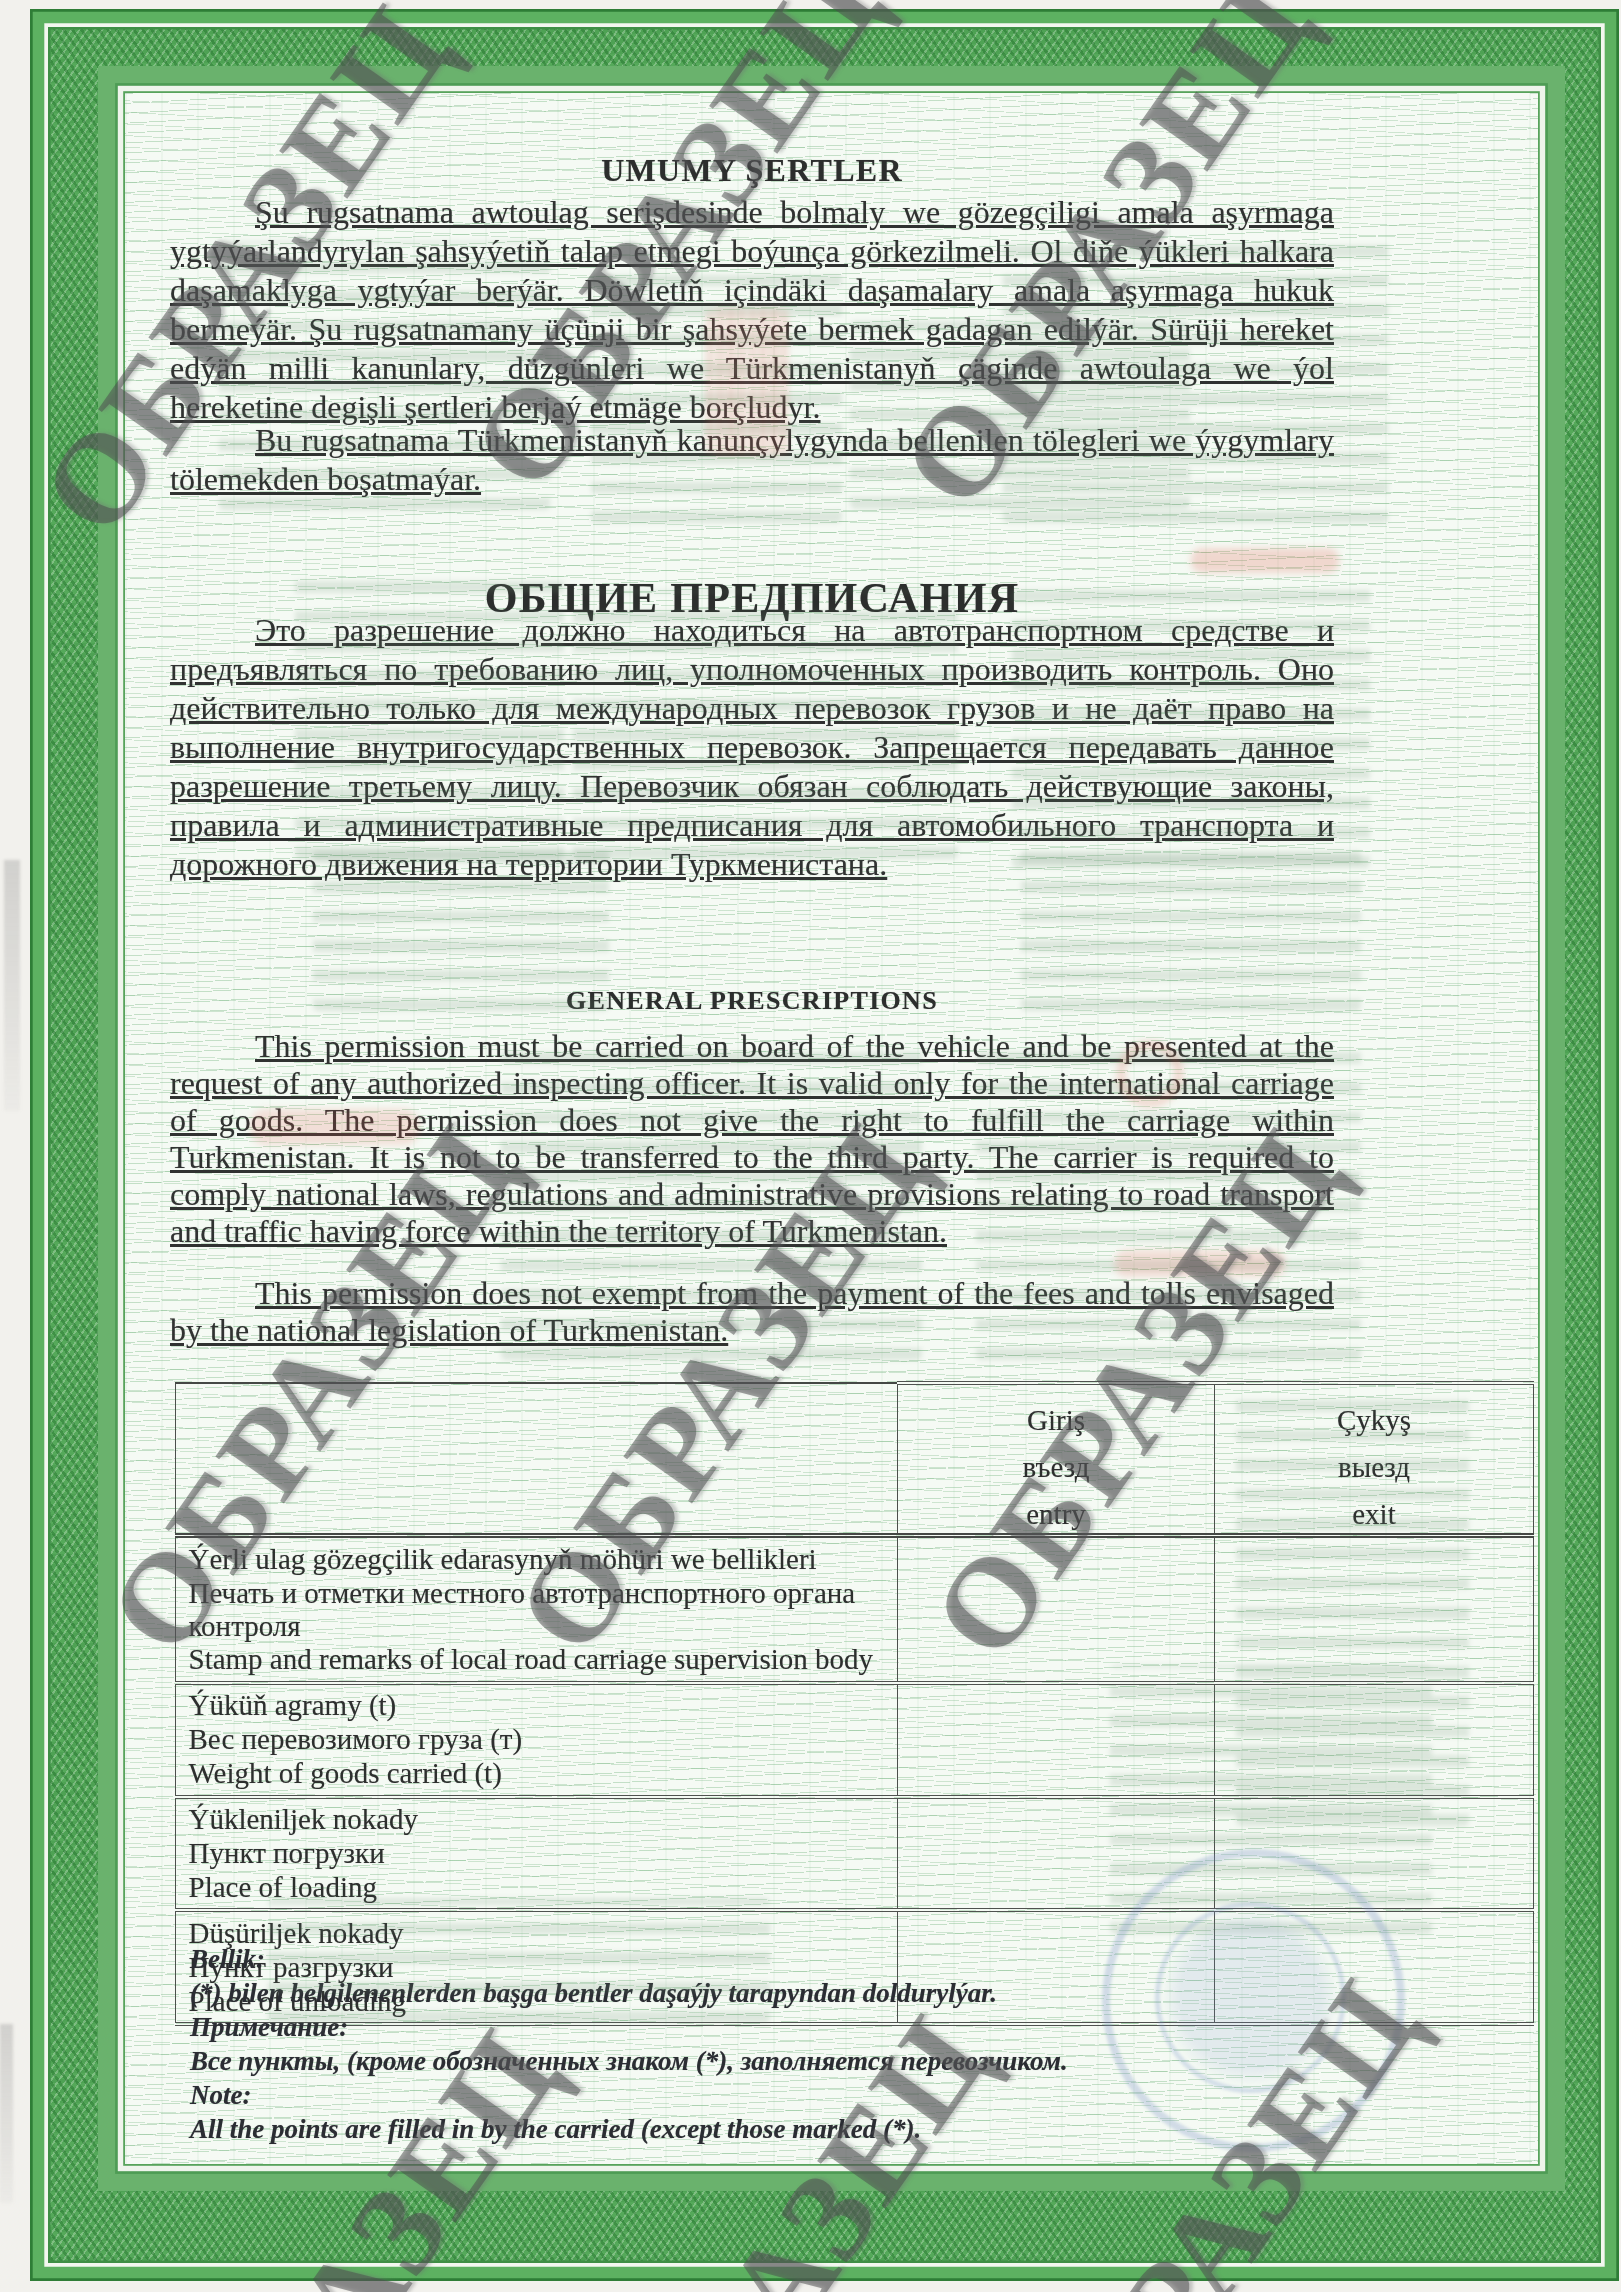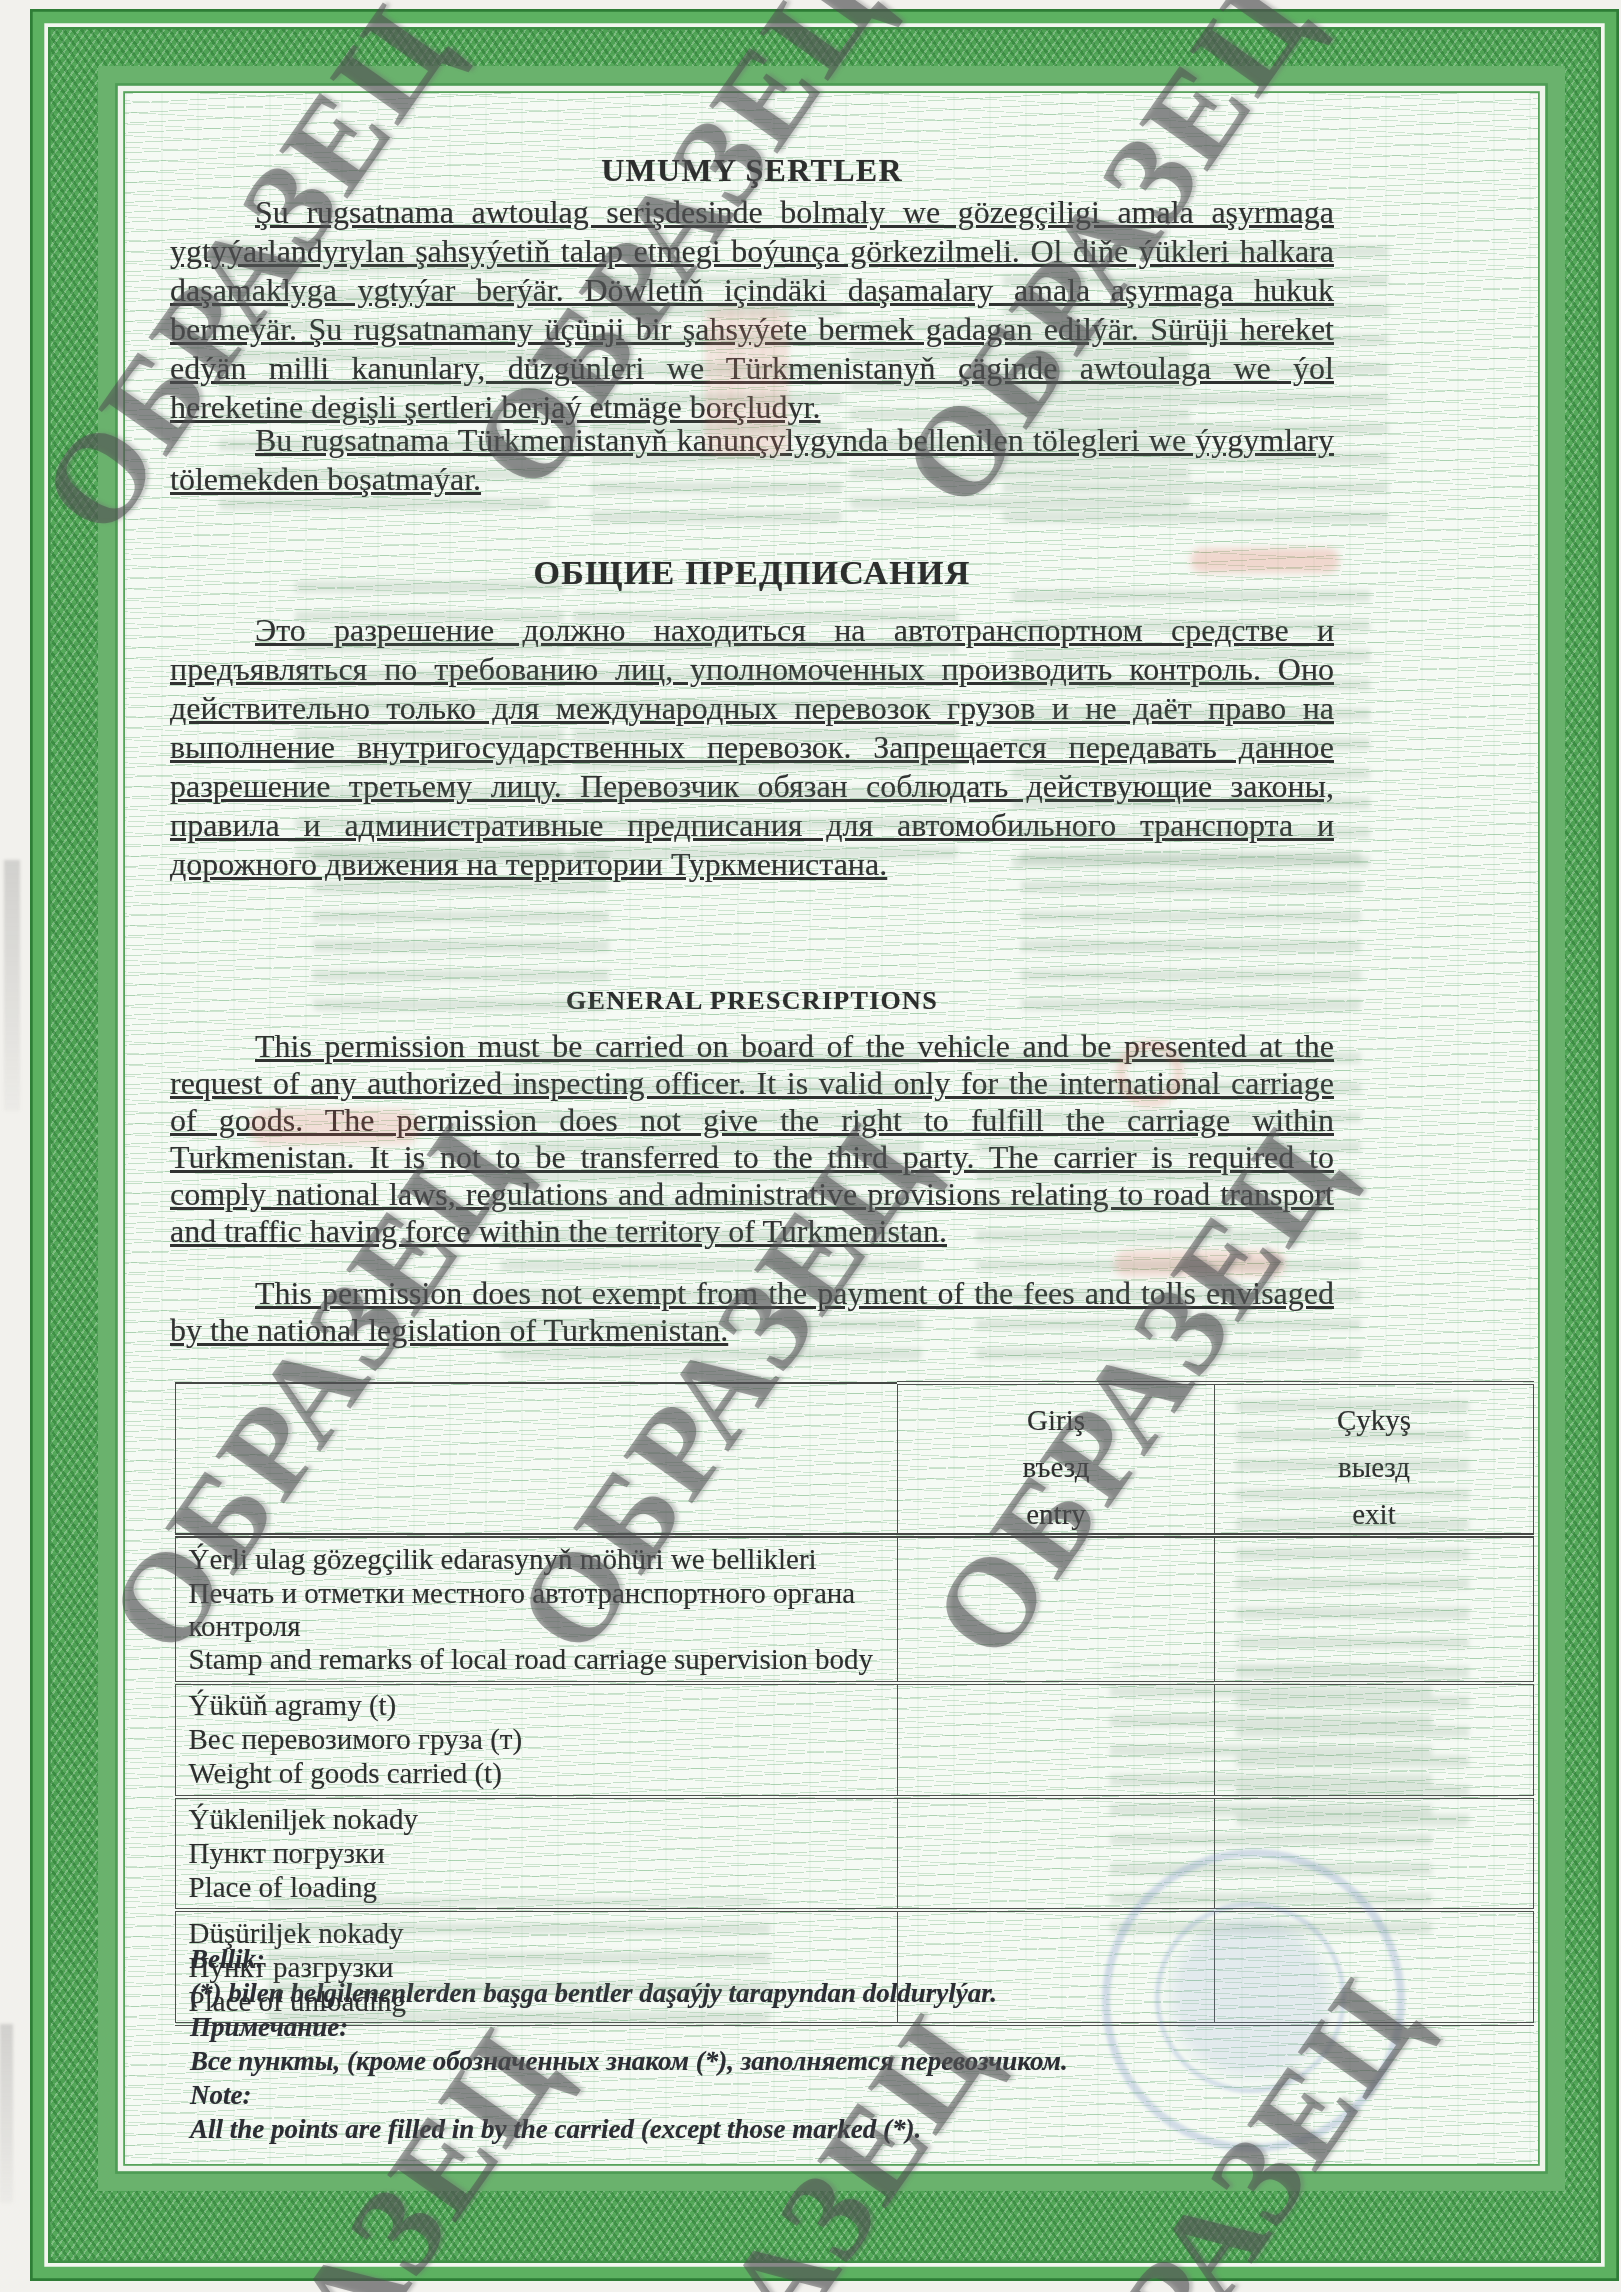--- a/index.html
+++ b/index.html
@@ -30,21 +30,21 @@
     box-shadow: 0 0 0 1.8px #57a35b, 0 0 0 7.2px #eff4ec, 0 0 0 9.9px #4e9c55, 0 0 0 27px #6ab26d;
   }
   
   .heading{
     position:absolute; left:170px; width:1164px; text-align:center;
     font-weight:bold; color:#2c2e2d; letter-spacing:1.3px;
     text-shadow:0 0 0.9px rgba(45,47,46,.45);
     margin-top:28px;
   }
   .h-tk{top:124px; font-size:32px;}
-  .h-ru{top:526px; font-size:34px;}
+  .h-ru{top:546px; font-size:42px;}
   .h-en{top:958px; font-size:26px;}
   .para{
     position:absolute; left:170px; width:1164px;
     font-size:32px; color:#303231; text-align:justify;
     text-shadow:0 0 0.9px rgba(48,50,49,.4);
   }
   .para p{margin:0; text-indent:85px;text-decoration:underline;}
   .tk1{top:193px; line-height:39px;}
   .tk2{top:421px; line-height:39px;}
   .ru1{top:611px; line-height:39px;}

